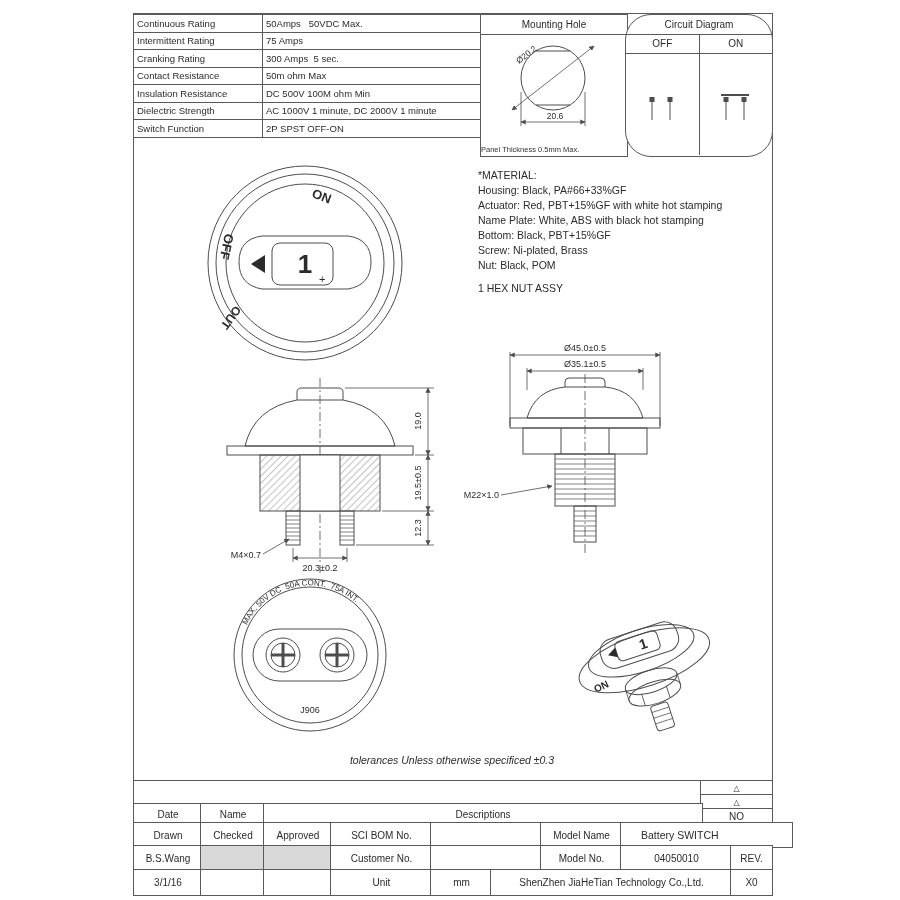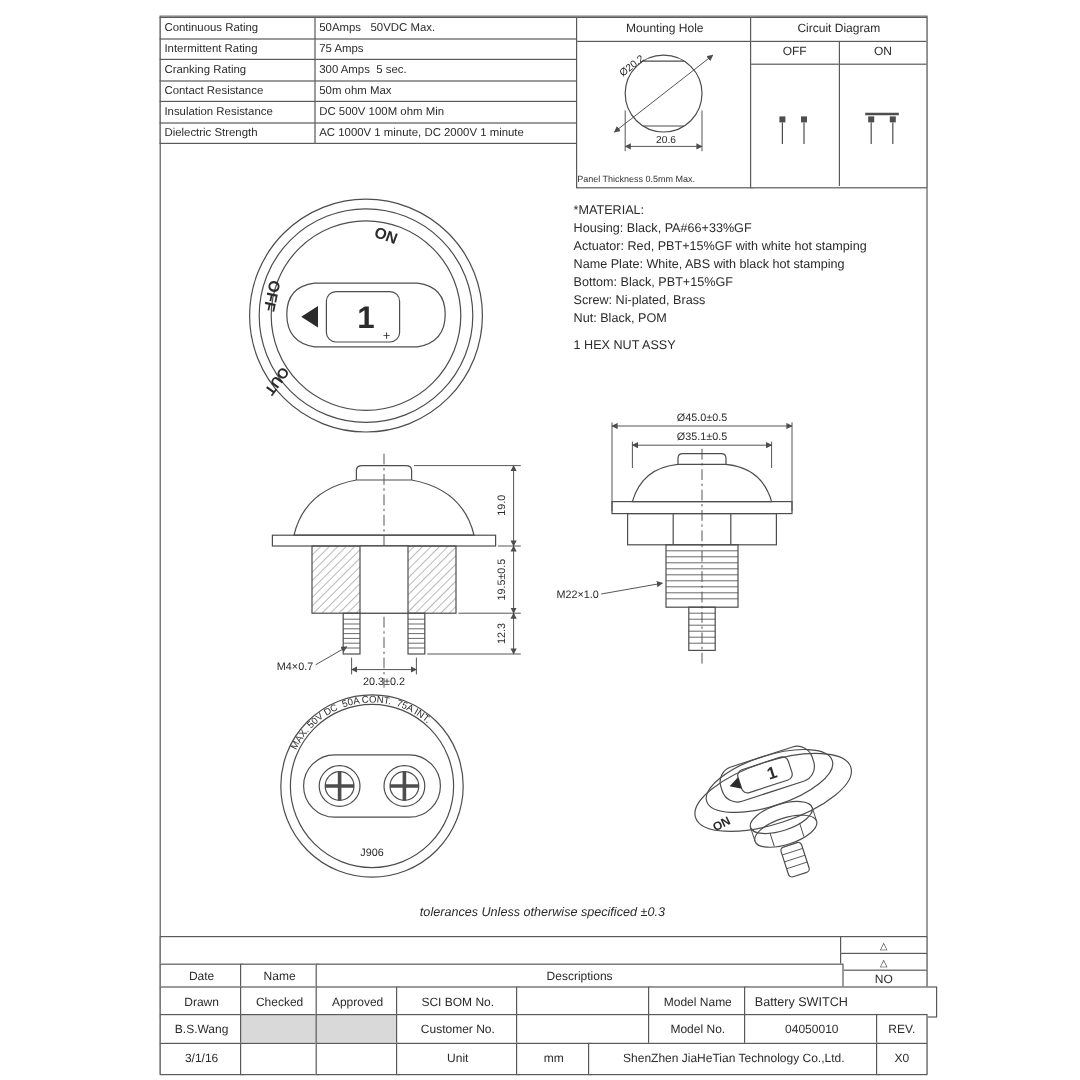--- a/index.html
+++ b/index.html
@@ -5,31 +5,31 @@
   html,body{margin:0;padding:0;}
   body{width:900px;height:900px;position:relative;background:#ffffff;font-family:"Liberation Sans","DejaVu Sans",sans-serif;color:#2b2b2b;overflow:hidden;}
   .abs{position:absolute;}
   .sheet{position:absolute;left:133px;top:13px;width:638px;height:880px;border:1px solid #5a5a5a;}
   table.spec{position:absolute;left:133px;top:14px;width:348px;border-collapse:collapse;table-layout:fixed;background:#fff;}
   table.spec td{border:1px solid #5a5a5a;font-size:9.5px;height:16.5px;padding:0 3px;white-space:nowrap;overflow:hidden;}
   td.sl{width:122px;}
   .box{position:absolute;top:14px;border:1px solid #5a5a5a;background:#fff;}
   .box-header{height:19px;line-height:19px;border-bottom:1px solid #5a5a5a;text-align:center;font-size:10px;}
   .mh{left:480px;width:146px;height:141px;}
-  .cd{left:625px;width:146px;height:141px;}
+  .cd{left:625px;width:146px;height:141px;border-radius:26px;}
   .cd-cols{display:flex;height:120px;}
   .cd-col{flex:1;position:relative;}
   .cd-col + .cd-col{border-left:1px solid #5a5a5a;}
   .cd-col-h{height:18px;line-height:18px;border-bottom:1px solid #5a5a5a;text-align:center;font-size:10px;}
   .mh-note{position:absolute;bottom:2px;left:0;right:0;text-align:left;font-size:7.5px;color:#333;}
   .material{position:absolute;left:478px;top:168px;width:292px;font-size:10.5px;line-height:15px;}
   .hex-note{margin-top:8px;}
   .tol{position:absolute;left:133px;top:754px;width:638px;text-align:center;font-size:10.5px;font-style:italic;}
   .tb{position:absolute;border:1px solid #5a5a5a;display:flex;align-items:center;justify-content:center;font-size:10px;background:#fff;overflow:hidden;white-space:nowrap;}
-  .tb.left{justify-content:flex-start;padding-left:8px;}
+  .tb.left{justify-content:flex-start;padding-left:20px;}
   .tb.grey{background:#d9d9d9;}
   .drawings{position:absolute;left:133px;top:155px;}
   svg text{fill:#2b2b2b;stroke:none;}
 </style>
 </head>
 <body>
 
 <div class="sheet"></div>
 
 <table class="spec">
@@ -50,20 +50,24 @@
         <td class="sl">Contact Resistance</td>
         <td>50m ohm Max</td>
       </tr>
   <tr>
         <td class="sl">Insulation Resistance</td>
         <td>DC 500V 100M ohm Min</td>
       </tr>
   <tr>
         <td class="sl">Dielectric Strength</td>
         <td>AC 1000V 1 minute, DC 2000V 1 minute</td>
+      </tr>
+  <tr>
+        <td class="sl">Switch Function</td>
+        <td>2P SPST OFF-ON</td>
       </tr>
 </tbody>
   </table>
 
 <div class="box mh">
   <div class="box-header">Mounting Hole</div>
   <div class="mh-note">Panel Thickness 0.5mm Max.</div>
 </div>
 <svg class="abs" style="left:481px;top:34px" width="144" height="104" viewBox="0 0 144 104">
   <g stroke="#4d4d4d" fill="none" stroke-width="1" transform="translate(72,44)">

